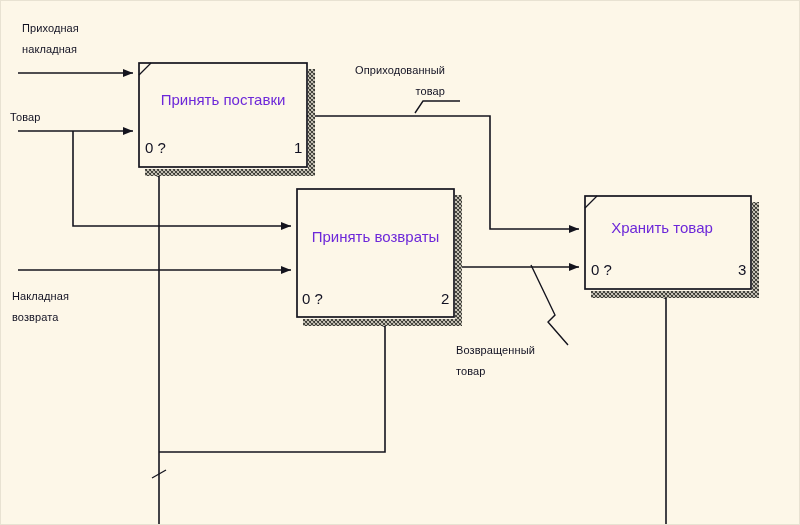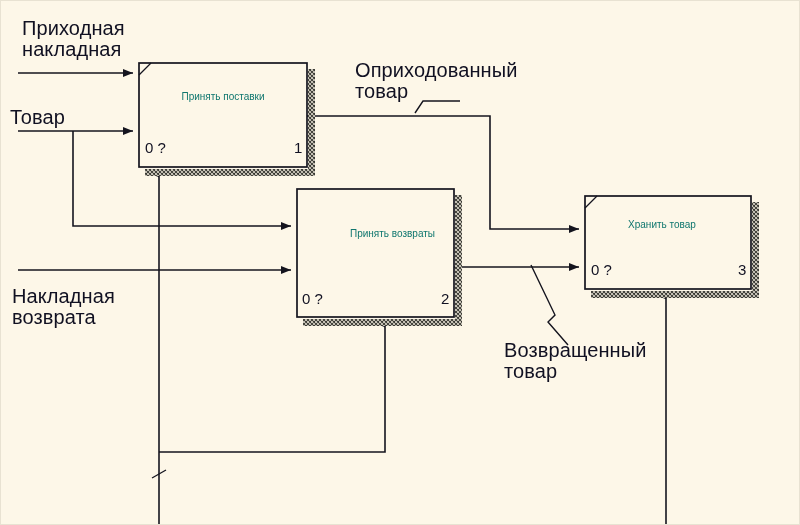--- a/index.html
+++ b/index.html
@@ -26,29 +26,29 @@
   svg.layer {
     position: absolute;
     left: 0;
     top: 0;
     width: 800px;
     height: 525px;
   }
   .lbl {
     position: absolute;
     color: #111122;
-    font-size: 20px;
+    font-size: 11px;
     line-height: 21px;
     white-space: pre;
     letter-spacing: 0.1px;
   }
   .boxtitle {
     position: absolute;
-    color: #0f766e;
-    font-size: 10px;
+    color: #6d28d9;
+    font-size: 15px;
     white-space: nowrap;
     text-align: center;
   }
   .corner {
     position: absolute;
     color: #111122;
     font-size: 15px;
     white-space: nowrap;
   }
 </style>
@@ -112,31 +112,31 @@
       <rect x="752" y="202" width="7" height="96" fill="url(#hatch)"></rect>
       <rect x="585" y="196" width="166" height="93" fill="#fdf7e8" stroke="#14141e" stroke-width="1.7"></rect>
       <path d="M585,208 L597,196" stroke="#14141e" stroke-width="1.3" fill="none"></path>
     </g>
   </svg>
 
   <div class="boxtitle" style="left:139px; top:91px; width:168px;">Принять поставки</div>
   <div class="corner" style="left:145px; top:139px;">0 ?</div>
   <div class="corner" style="left:294px; top:139px;">1</div>
 
-  <div class="boxtitle" style="left:314px; top:228px; width:157px;">Принять возвраты</div>
+  <div class="boxtitle" style="left:297px; top:228px; width:157px;">Принять возвраты</div>
   <div class="corner" style="left:302px; top:290px;">0 ?</div>
   <div class="corner" style="left:441px; top:290px;">2</div>
 
   <div class="boxtitle" style="left:585px; top:219px; width:154px;">Хранить товар</div>
   <div class="corner" style="left:591px; top:261px;">0 ?</div>
   <div class="corner" style="left:738px; top:261px;">3</div>
 
   <div class="lbl" style="left:22px; top:18px;">Приходная
 накладная</div>
   <div class="lbl" style="left:10px; top:107px;">Товар</div>
-  <div class="lbl" style="left:355px; top:60px;">Оприходованный
+  <div class="lbl" style="left:355px; top:60px;text-align:right;">Оприходованный
 товар</div>
   <div class="lbl" style="left:12px; top:286px;">Накладная
 возврата</div>
-  <div class="lbl" style="left:456px; top:340px;margin-left:48px;">Возвращенный
+  <div class="lbl" style="left:456px; top:340px;">Возвращенный
 товар</div>
 
 </div>
 
 </body></html>

